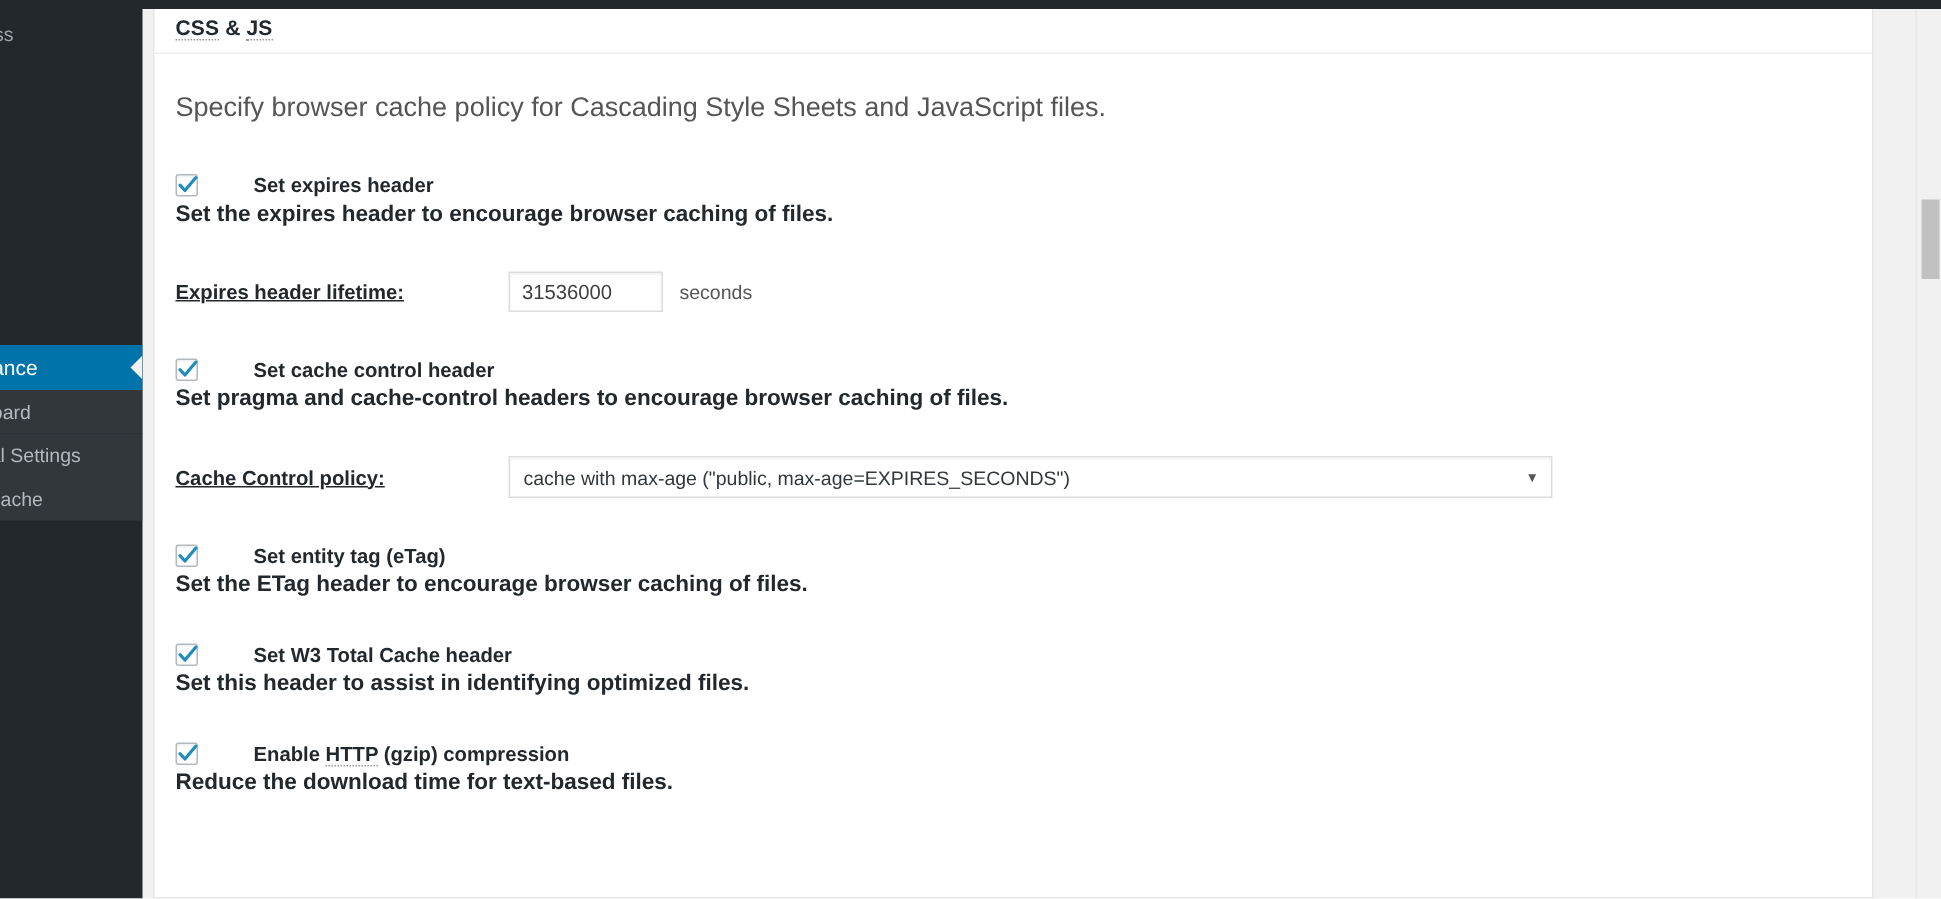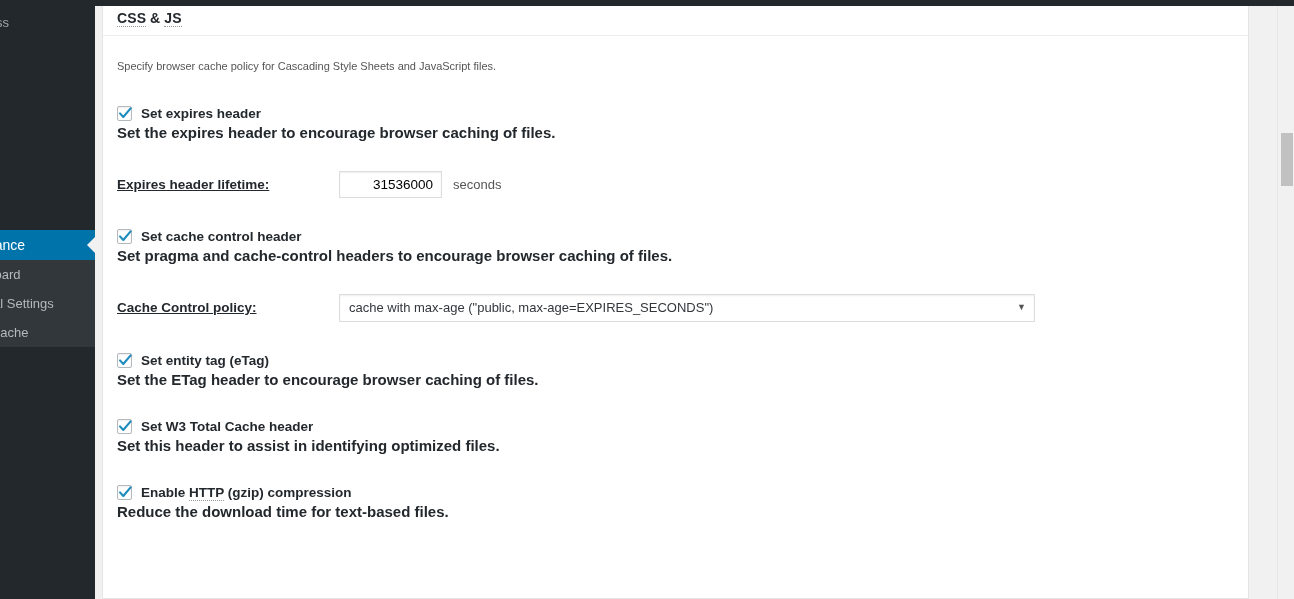--- a/index.html
+++ b/index.html
@@ -130,34 +130,35 @@
   .panel-title .abbr {
     border-bottom: 1px dotted #999;
     cursor: help;
   }
 
   .panel-body {
     padding: 16px 14px 20px 14px;
   }
 
   .intro {
-    font-size: 11px;
+    font-size: 18px;
     color: #555;
     margin: 6px 0 0 0;
     line-height: 1.5;
   }
 
   
   .field-row {
     margin-top: 30px;
   }
   .check-line {
     display: flex;
     align-items: flex-start;
     line-height: 17px;
+    gap: 28px;
   }
   .cbox {
     width: 15px;
     height: 15px;
     border: 1px solid #b4b9be;
     background: #fff;
     box-shadow: inset 0 1px 2px rgba(0,0,0,.07);
     border-radius: 2px;
     box-sizing: border-box;
     flex: 0 0 auto;
@@ -201,28 +202,27 @@
     font-weight: bold;
     color: #23282d;
     text-decoration: underline;
   }
   .text-input {
     width: 103px;
     height: 27px;
     box-sizing: border-box;
     border: 1px solid #ddd;
     background: #fff;
-    color: #000000;
+    color: #404040;
     font-family: "Liberation Sans", sans-serif;
     font-size: 13.5px;
     padding: 0 8px;
     box-shadow: inset 0 1px 2px rgba(0,0,0,.07);
     border-radius: 0;
     outline: none;
-    text-align: right;
   }
   .suffix {
     margin-left: 11px;
     font-size: 13px;
     color: #555;
   }
   .select-box {
     width: 696px;
     height: 28px;
     box-sizing: border-box;

